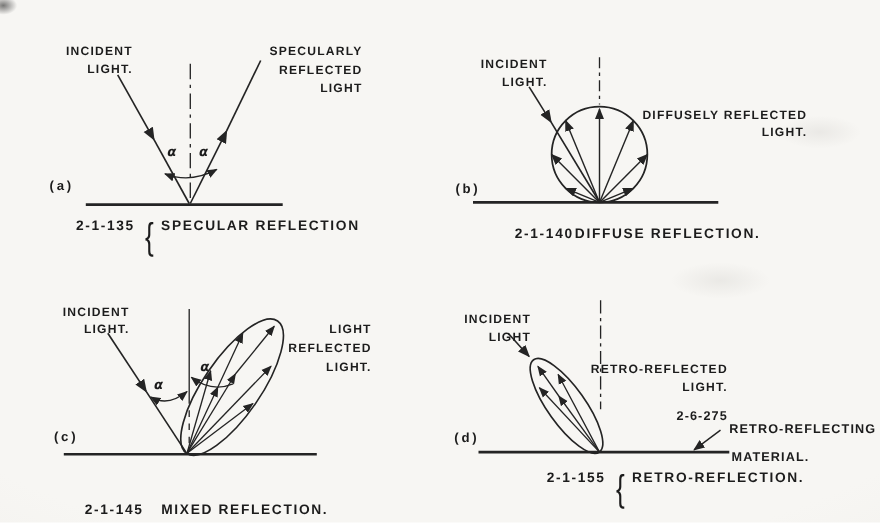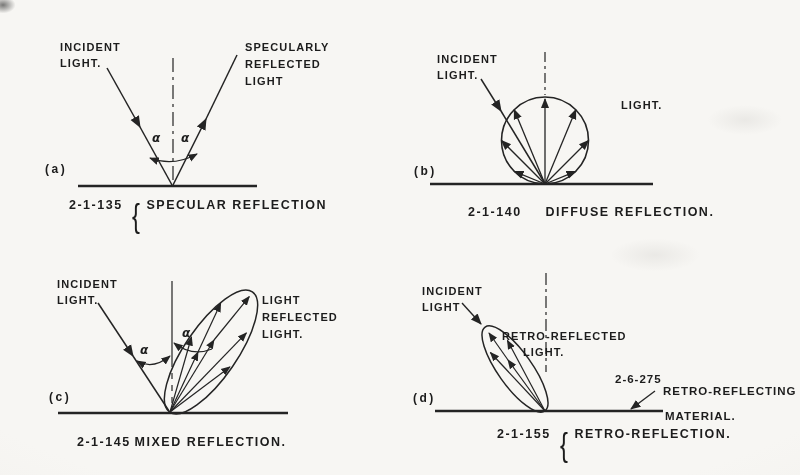--- a/index.html
+++ b/index.html
@@ -8,21 +8,21 @@
     font-family:"Liberation Sans",sans-serif;
     color:#1c1c1c;
     background:
       radial-gradient(18px 12px at 3px 5px, rgba(35,35,35,.6), rgba(35,35,35,0) 70%),
       radial-gradient(60px 22px at 655px 255px, rgba(120,116,110,.10), rgba(120,116,110,0) 75%),
       radial-gradient(50px 20px at 745px 120px, rgba(120,116,110,.10), rgba(120,116,110,0) 75%),
       radial-gradient(130% 115% at 50% 45%, #f7f6f3 55%, #ebe9e5 100%);
   }
   #stage{position:relative;width:800px;height:475px;}
   svg{position:absolute;left:0;top:0;}
-  .t{position:absolute;font-weight:700;font-size:11px;line-height:16px;letter-spacing:1.1px;white-space:nowrap;}
+  .t{position:absolute;font-weight:700;font-size:11px;line-height:16px;letter-spacing:1.1px;white-space:nowrap;text-align:right;}
   .t3{line-height:17px;}
   .corner{position:absolute;font-weight:700;font-size:12px;letter-spacing:2.5px;white-space:nowrap;}
   .alpha{position:absolute;font-family:"DejaVu Sans",sans-serif;font-style:italic;font-weight:700;font-size:12px;line-height:12px;}
   .cap{position:absolute;display:flex;align-items:flex-start;font-weight:700;font-size:12.5px;letter-spacing:1.5px;white-space:nowrap;}
   .cap .lines{display:flex;flex-direction:column;line-height:15px;}
   .brace{font-size:34px;font-weight:400;line-height:1;margin:0 4px 2px 7px;transform:scaleX(.7);}
   .callout{position:absolute;font-weight:700;font-size:11.5px;letter-spacing:1px;white-space:nowrap;}
 </style>
 </head>
 <body>
@@ -123,50 +123,51 @@
     <span class="lines">
       <span>SPECULAR REFLECTION</span>
     </span>
   </div>
 
   <div class="t" style="left:437px;top:51px">
     <div>INCIDENT</div>
     <div>LIGHT.</div>
   </div>
   <div class="t" style="left:584px;top:97px">
+    <div>DIFFUSELY  REFLECTED</div>
     <div style="margin-left:37px">LIGHT.</div>
   </div>
   <div class="corner" style="left:414px;top:164px">(b)</div>
   <div class="cap" style="left:468px;top:205px">
     <span>2-1-140</span>
-    <span style="margin-left:24px">DIFFUSE REFLECTION.</span>
+    <span style="margin-left:1px">DIFFUSE REFLECTION.</span>
   </div>
 
   <div class="t" style="left:57px;top:276px">
     <div>INCIDENT</div>
     <div>LIGHT.</div>
   </div>
   <div class="t t3" style="left:262px;top:292px">
     <div>LIGHT</div>
     <div>REFLECTED</div>
     <div>LIGHT.</div>
   </div>
   <div class="alpha" style="left:140px;top:344px">α</div>
   <div class="alpha" style="left:182px;top:327px">α</div>
   <div class="corner" style="left:49px;top:390px">(c)</div>
-  <div class="cap" style="left:77px;top:435px">
+  <div class="cap" style="left:77px;top:456px">
     <span>2-1-145</span>
-    <span style="margin-left:4px">MIXED REFLECTION.</span>
+    <span style="margin-left:16px">MIXED REFLECTION.</span>
   </div>
 
   <div class="t" style="left:422px;top:283px">
     <div>INCIDENT</div>
     <div>LIGHT</div>
   </div>
-  <div class="t" style="left:502px;top:328px">
+  <div class="t" style="left:537px;top:328px">
     <div>RETRO-REFLECTED</div>
     <div style="margin-left:21px">LIGHT.</div>
   </div>
   <div class="corner" style="left:413px;top:391px">(d)</div>
   <div class="callout" style="left:615px;top:373px">2-6-275</div>
   <div class="callout" style="left:663px;top:385px">RETRO-REFLECTING</div>
   <div class="callout" style="left:665px;top:410px">MATERIAL.</div>
   <div class="cap" style="left:497px;top:427px">
     <span>2-1-155</span>
     <span class="brace">{</span>

